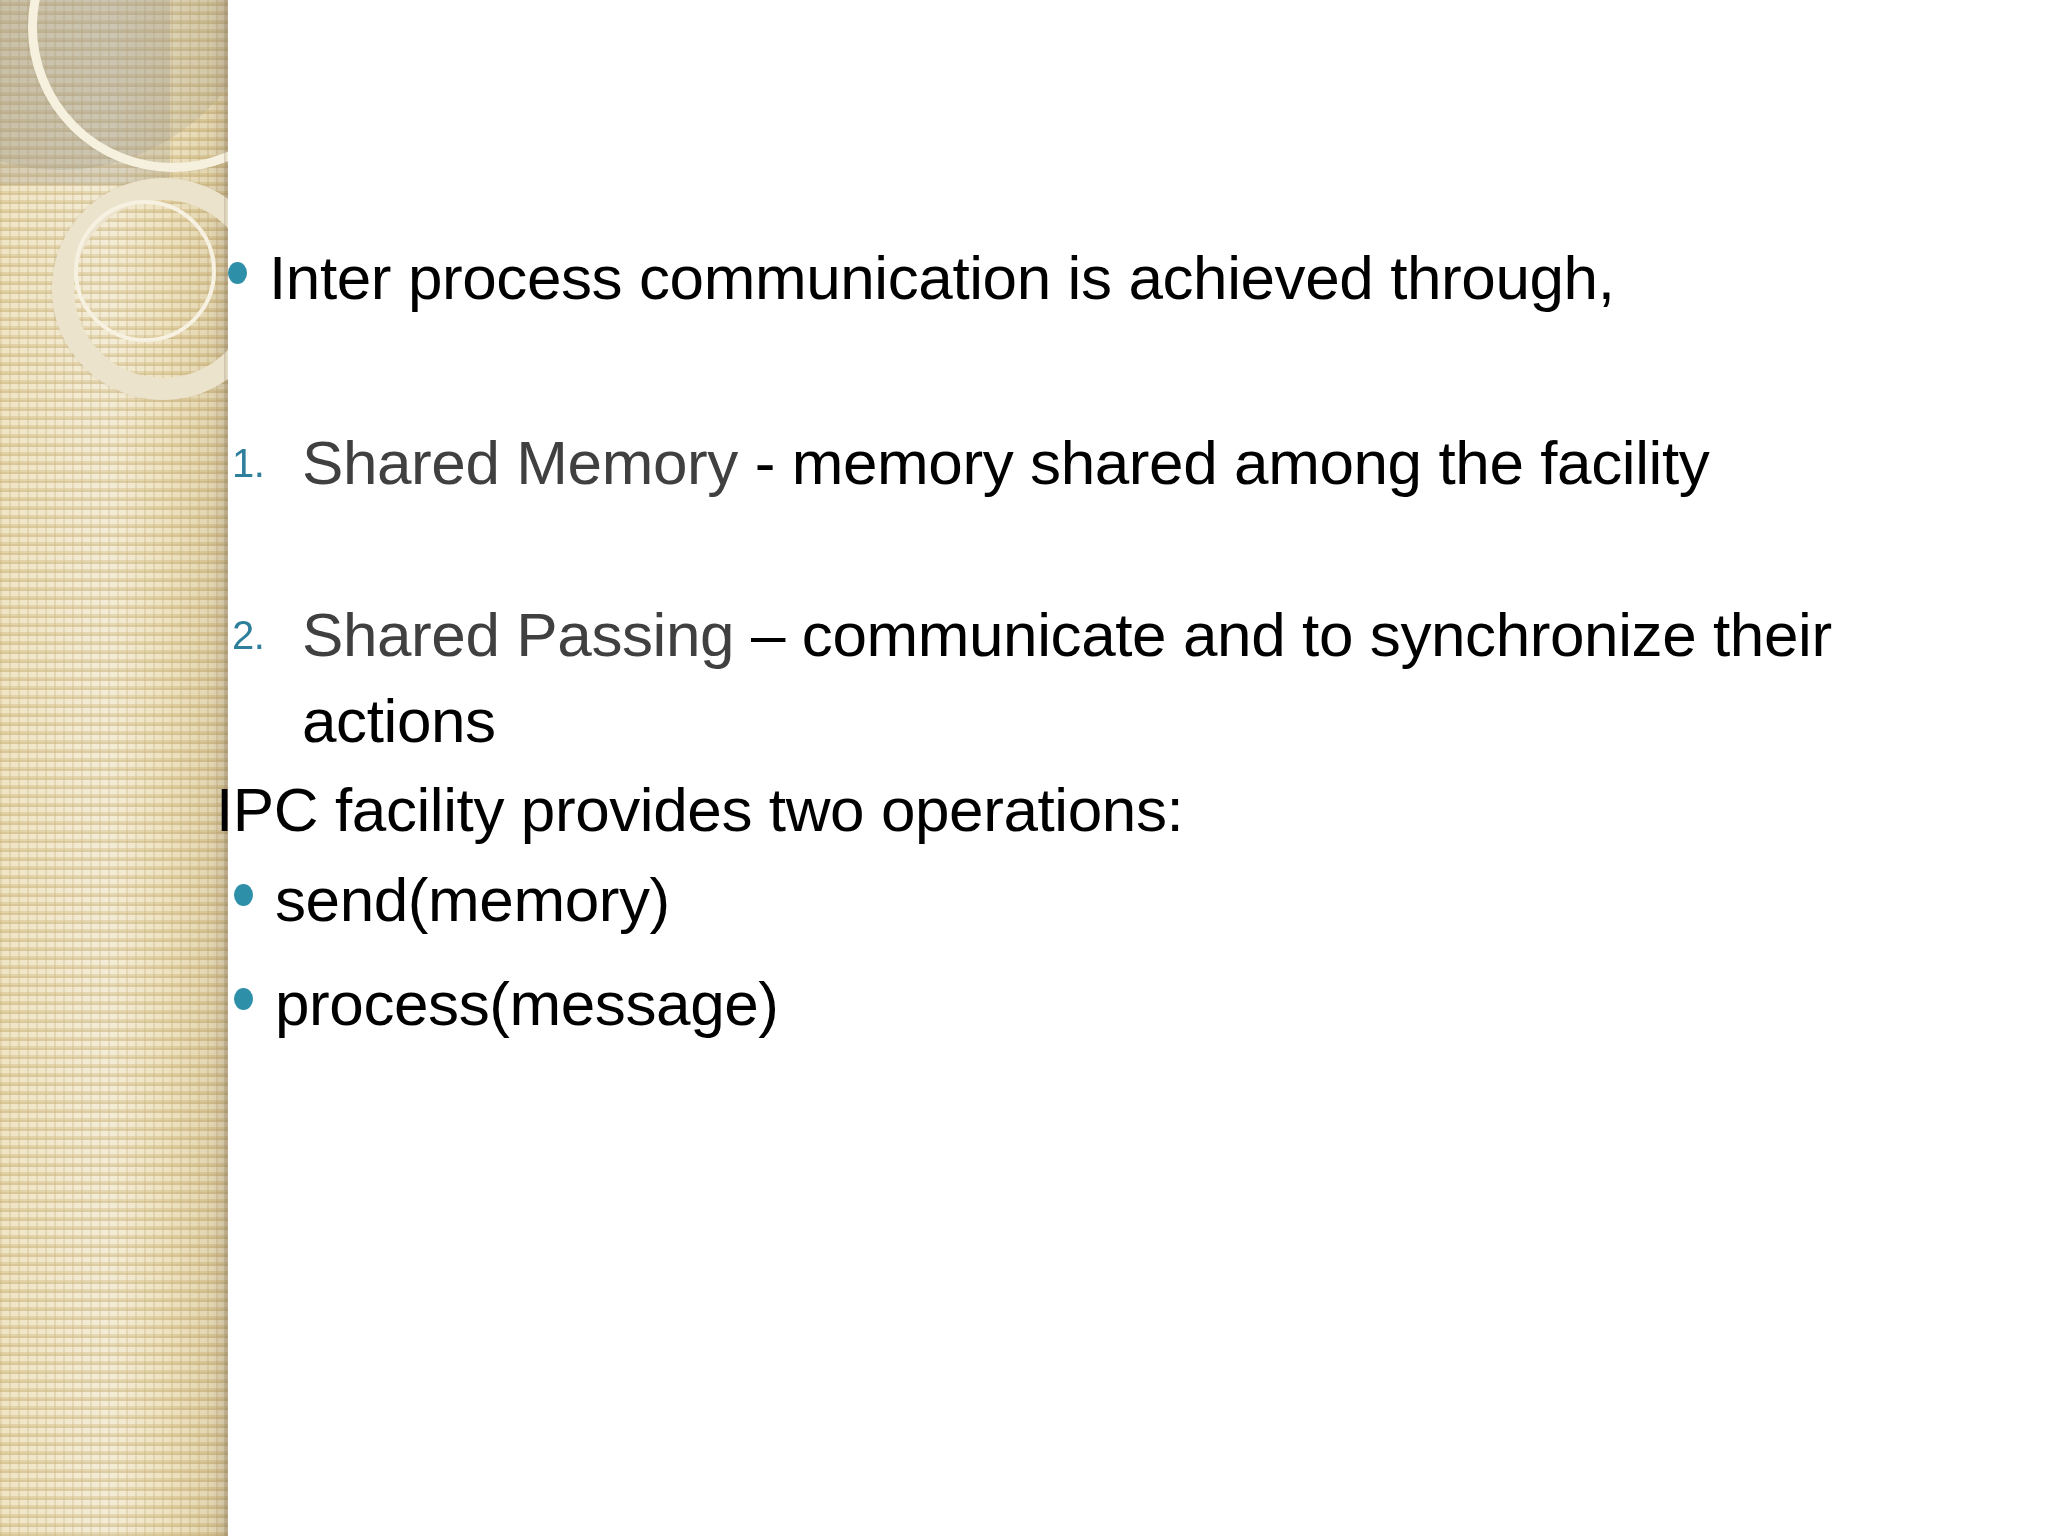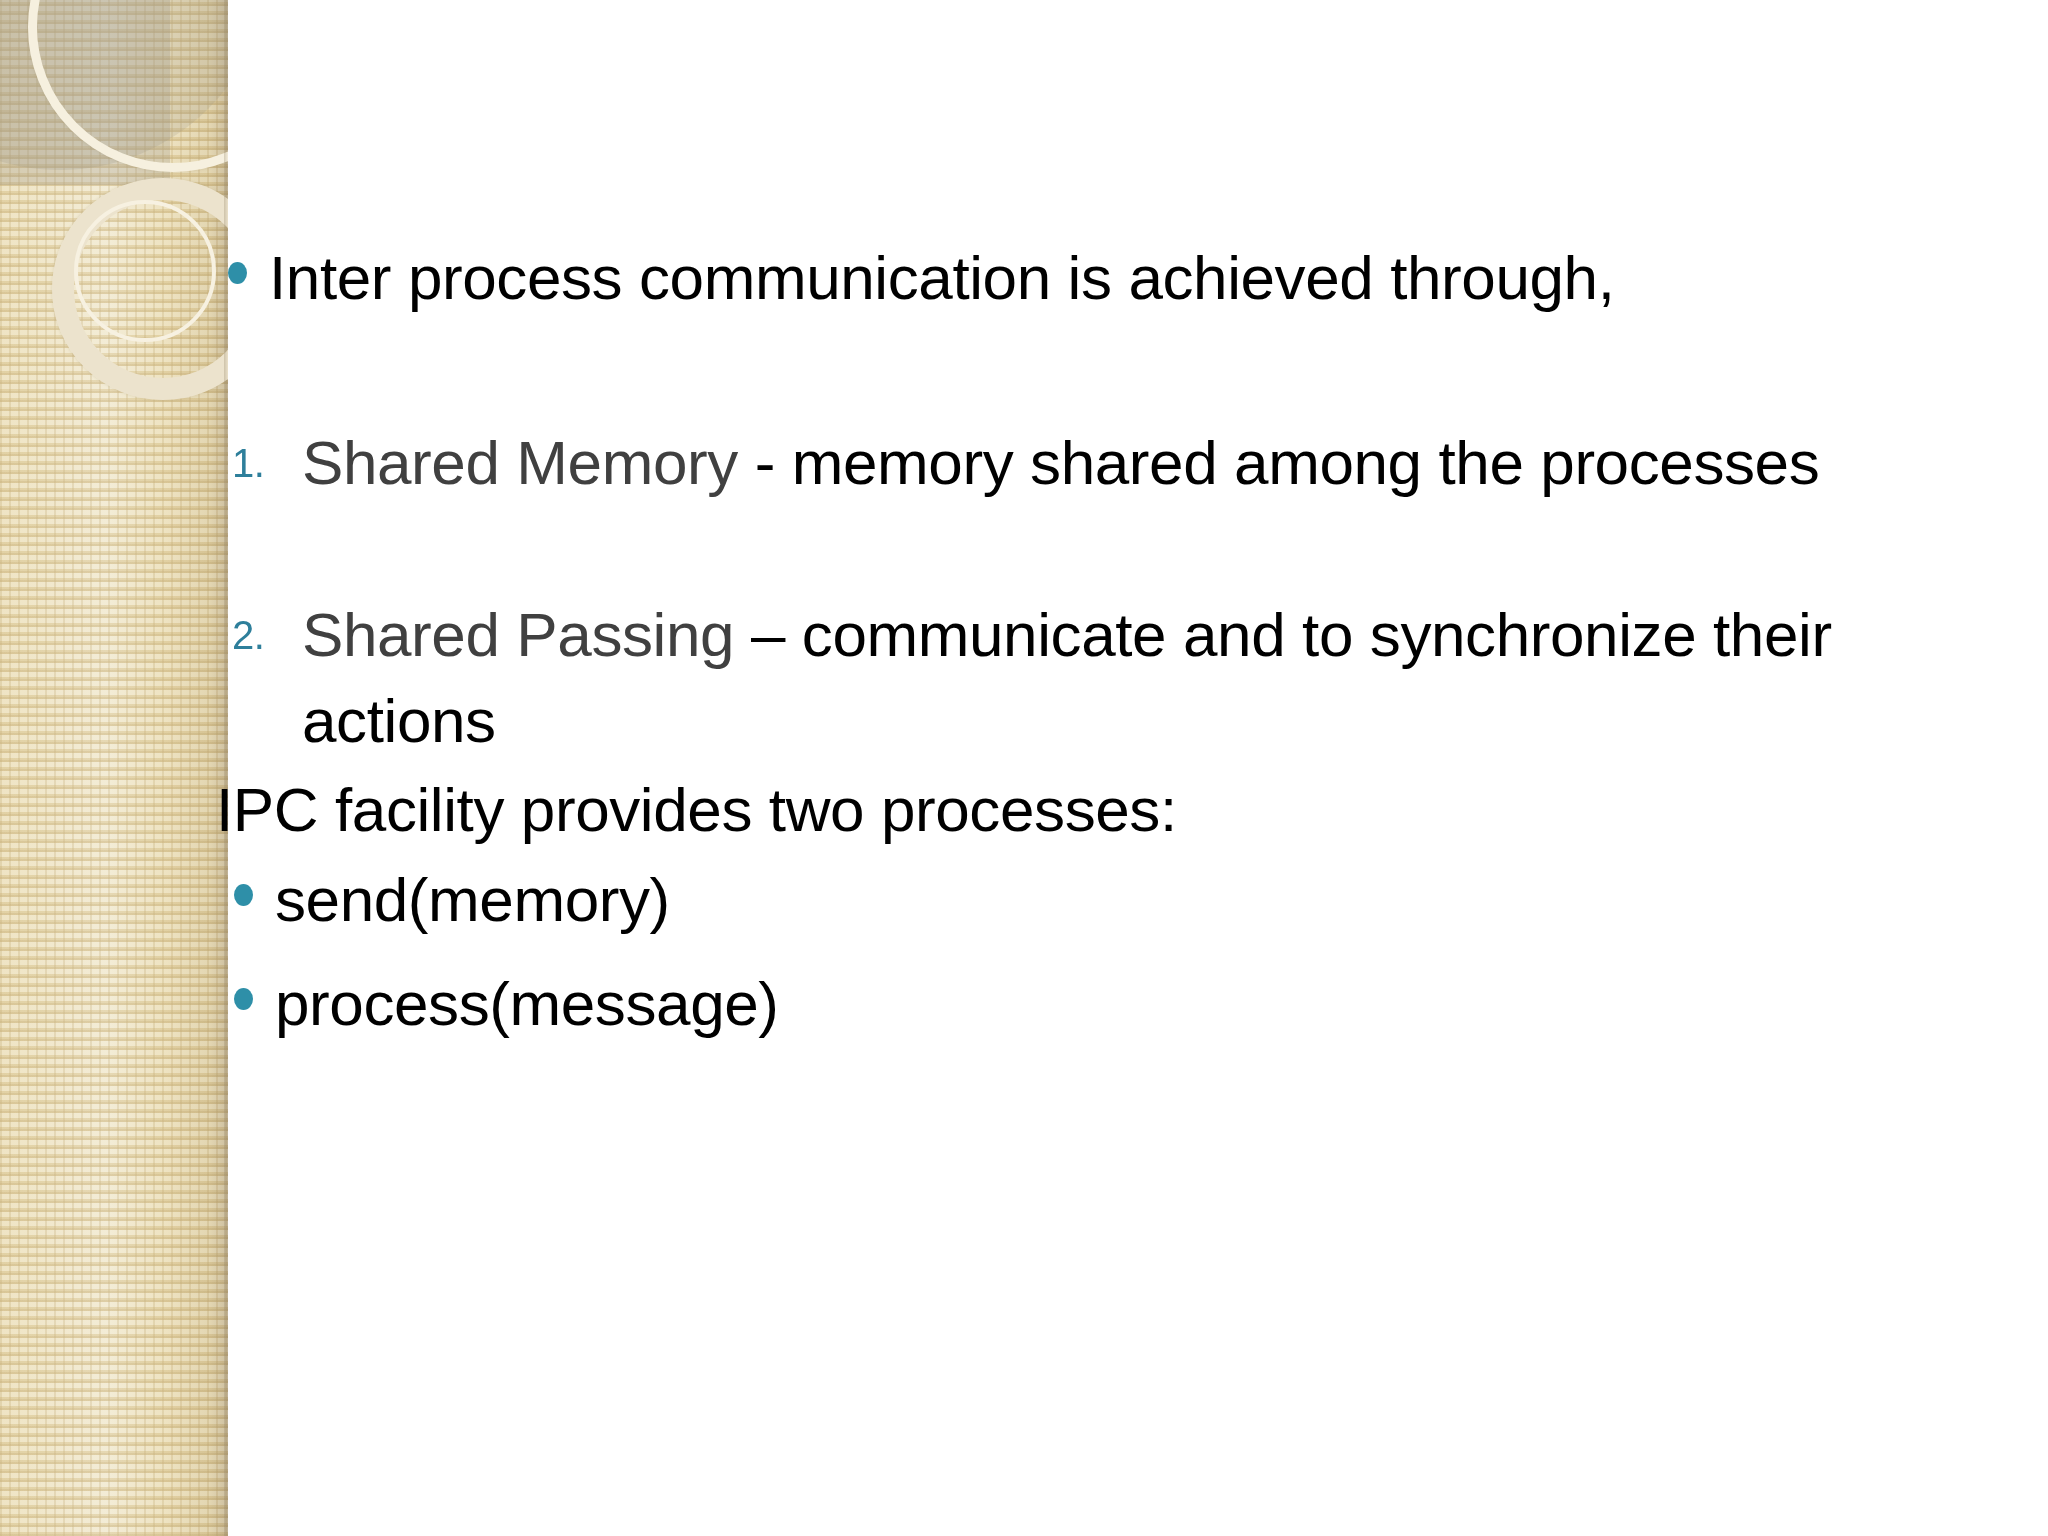--- a/index.html
+++ b/index.html
@@ -220,29 +220,29 @@
 
   <div id="content">
 
     <div class="block bullet-row" id="row-intro">
       <span class="bullet-dot"></span>
       <span class="txt bullet-text">Inter process communication is achieved through,</span>
     </div>
 
     <div class="block num-row" id="row-item1">
       <span class="txt num-marker">1.</span>
-      <span class="txt num-text num-text-wrap"><span class="hl-green">Shared Memory</span><span> - memory shared among the processes</span></span>
+      <span class="txt num-text num-text-wrap"><span class="hl-green">Shared Memory</span><span> - memory shared among the facility</span></span>
     </div>
 
     <div class="block num-row" id="row-item2">
       <span class="txt num-marker">2.</span>
       <span class="txt num-text num-text-wrap"><span class="hl-green">Shared Passing</span><span> – communicate and to synchronize their actions</span></span>
     </div>
 
-    <div class="block txt plain-row" id="row-ipc">IPC facility provides two processes:</div>
+    <div class="block txt plain-row" id="row-ipc">IPC facility provides two operations:</div>
 
     <div class="block bullet-row" id="row-send">
       <span class="bullet-dot"></span>
       <span class="txt bullet-text">send(memory)</span>
     </div>
 
     <div class="block bullet-row" id="row-receive">
       <span class="bullet-dot"></span>
       <span class="txt bullet-text">process(message)</span>
     </div>

